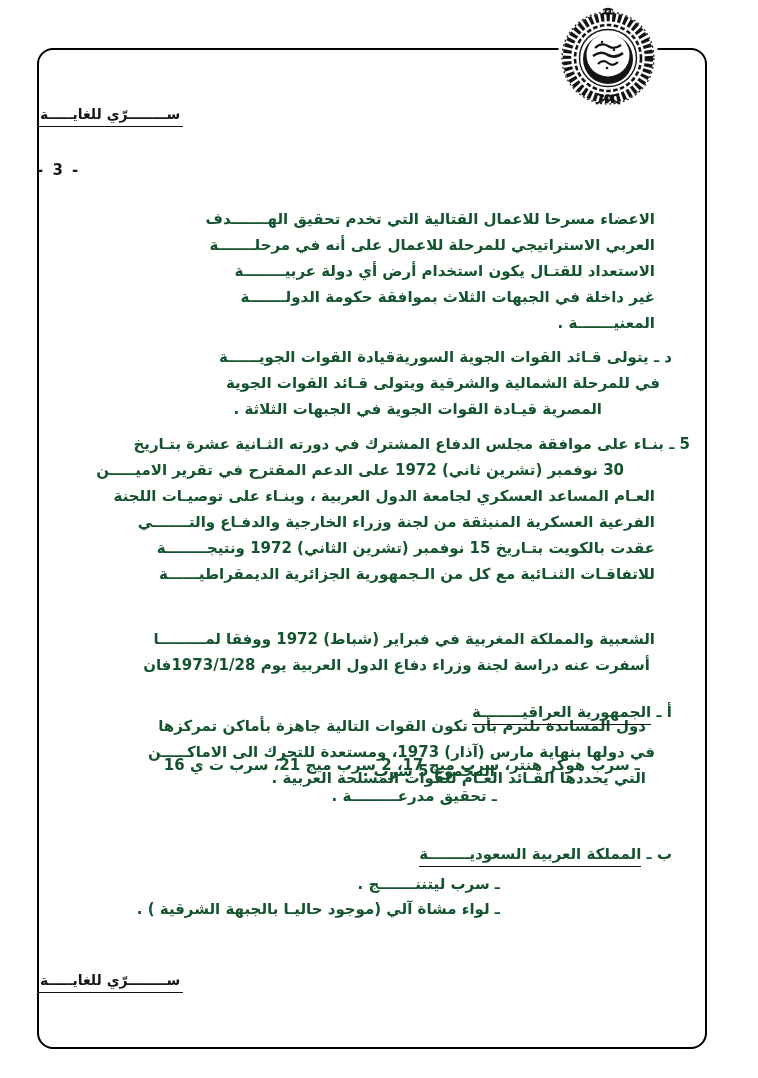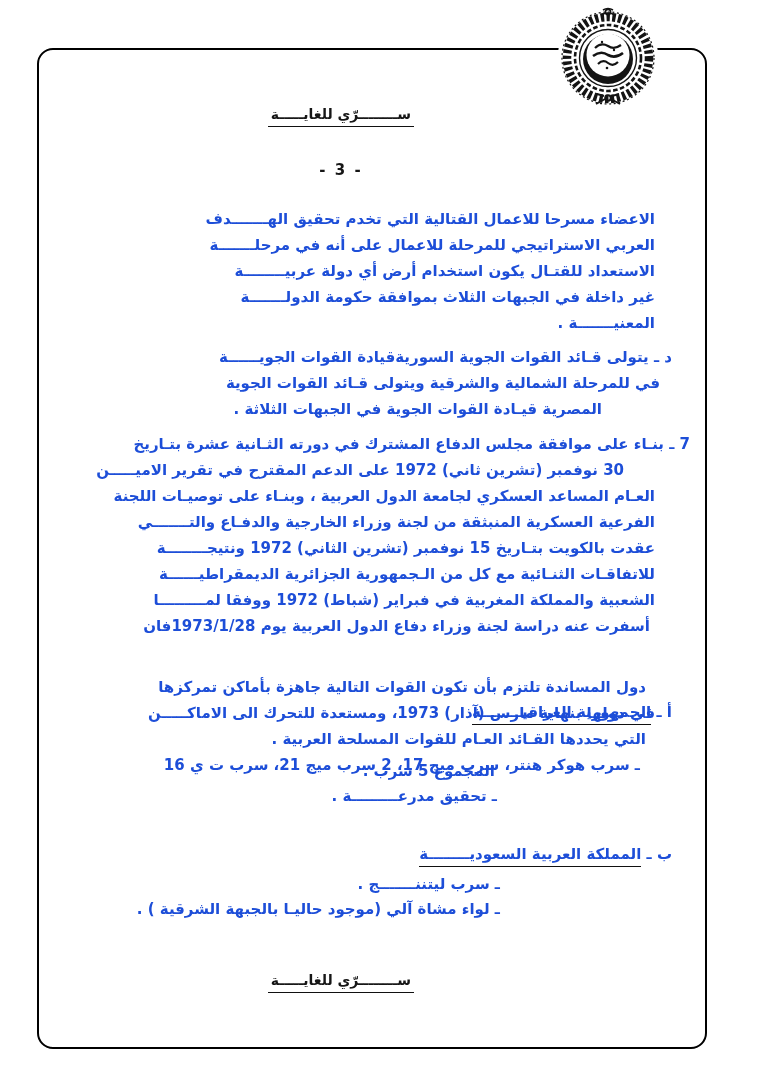--- a/index.html
+++ b/index.html
@@ -14,23 +14,23 @@
     background:transparent;
   }
   .emblem {
     position:absolute; left:558px; top:6px; width:100px; height:100px;
     background:#ffffff; border-radius:50%;
   }
   .emblem svg { width:100%; height:100%; display:block; }
 
   .ar {
     direction:rtl; font-weight:bold; font-size:15px; line-height:26px;
-    white-space:nowrap; color:#1d4ed8;
+    white-space:nowrap; color:#14532d;
   }
-  .center-band { position:absolute; left:37px; width:608px; text-align:center; }
+  .center-band { position:absolute; left:37px; width:608px; text-align:left; }
   .classification {
     display:inline-block; direction:rtl; font-weight:bold; font-size:14px;
     border-bottom:1.6px solid #111; padding:0 3px 4px 3px;
   }
   .pagenum { font-weight:bold; font-size:15px; letter-spacing:2px; }
 
   .block { position:absolute; }
   .block .line { text-align:right; }
   .u { border-bottom:1.6px solid #111; padding-bottom:3px; }
 </style>
@@ -98,27 +98,27 @@
     <div class="line" style="padding-left:167px;">المعنيـــــــة .</div>
   </div>
 
   <div class="block ar" style="top:344px; right:86px;">
     <div class="line">د ـ يتولى قـائد القوات الجوية السوريةقيادة القوات الجويــــــة</div>
     <div class="line" style="padding-right:12px;">في للمرحلة الشمالية والشرقية ويتولى قـائد القوات الجوية</div>
     <div class="line" style="padding-right:70px;">المصرية قيـادة القوات الجوية في الجبهات الثلاثة .</div>
   </div>
 
   <div class="block ar" style="top:431px; right:68px;">
-    <div class="line">7 ـ بنـاء على موافقة مجلس الدفاع المشترك في دورته الثـانية عشرة بتـاريخ</div>
+    <div class="line">5 ـ بنـاء على موافقة مجلس الدفاع المشترك في دورته الثـانية عشرة بتـاريخ</div>
     <div class="line" style="padding-right:66px;">30 نوفمبر (تشرين ثاني) 1972 على الدعم المقترح في تقرير الاميـــــن</div>
     <div class="line" style="padding-right:35px;">العـام المساعد العسكري لجامعة الدول العربية ، وبنـاء على توصيـات اللجنة</div>
     <div class="line" style="padding-right:35px;">الفرعية العسكرية المنبثقة من لجنة وزراء الخارجية والدفـاع والتـــــــي</div>
     <div class="line" style="padding-right:35px;">عقدت بالكويت بتـاريخ 15 نوفمبر (تشرين الثاني) 1972 ونتيجــــــــة</div>
     <div class="line" style="padding-right:35px;">للاتفاقـات الثنـائية مع كل من الـجمهورية الجزائرية الديمقراطيــــــة</div>
-    <div class="line" style="padding-right:35px;">الشعبية والمملكة المغربية في فبراير (شباط) 1972 ووفقا لمـــــــــا</div>
+    <div class="line" style="padding-right:35px;margin-top:39px;">الشعبية والمملكة المغربية في فبراير (شباط) 1972 ووفقا لمـــــــــا</div>
     <div class="line" style="padding-right:40px;">أسفرت عنه دراسة لجنة وزراء دفاع الدول العربية يوم 1973/1/28فان</div>
     <div class="line" style="padding-right:44px;margin-top:35px;">دول المساندة تلتزم بأن تكون القوات التالية جاهزة بأماكن تمركزها</div>
     <div class="line" style="padding-right:35px;">في دولها بنهاية مارس (آذار) 1973، ومستعدة للتحرك الى الاماكـــــن</div>
     <div class="line" style="padding-right:44px;">التي يحددها القـائد العـام للقوات المسلحة العربية .</div>
   </div>
 
   <div class="block ar" style="top:699px; right:86px;">
     <span>أ ـ</span>
     <span class="u">الجمهورية العراقيــــــــة</span>
   </div>

